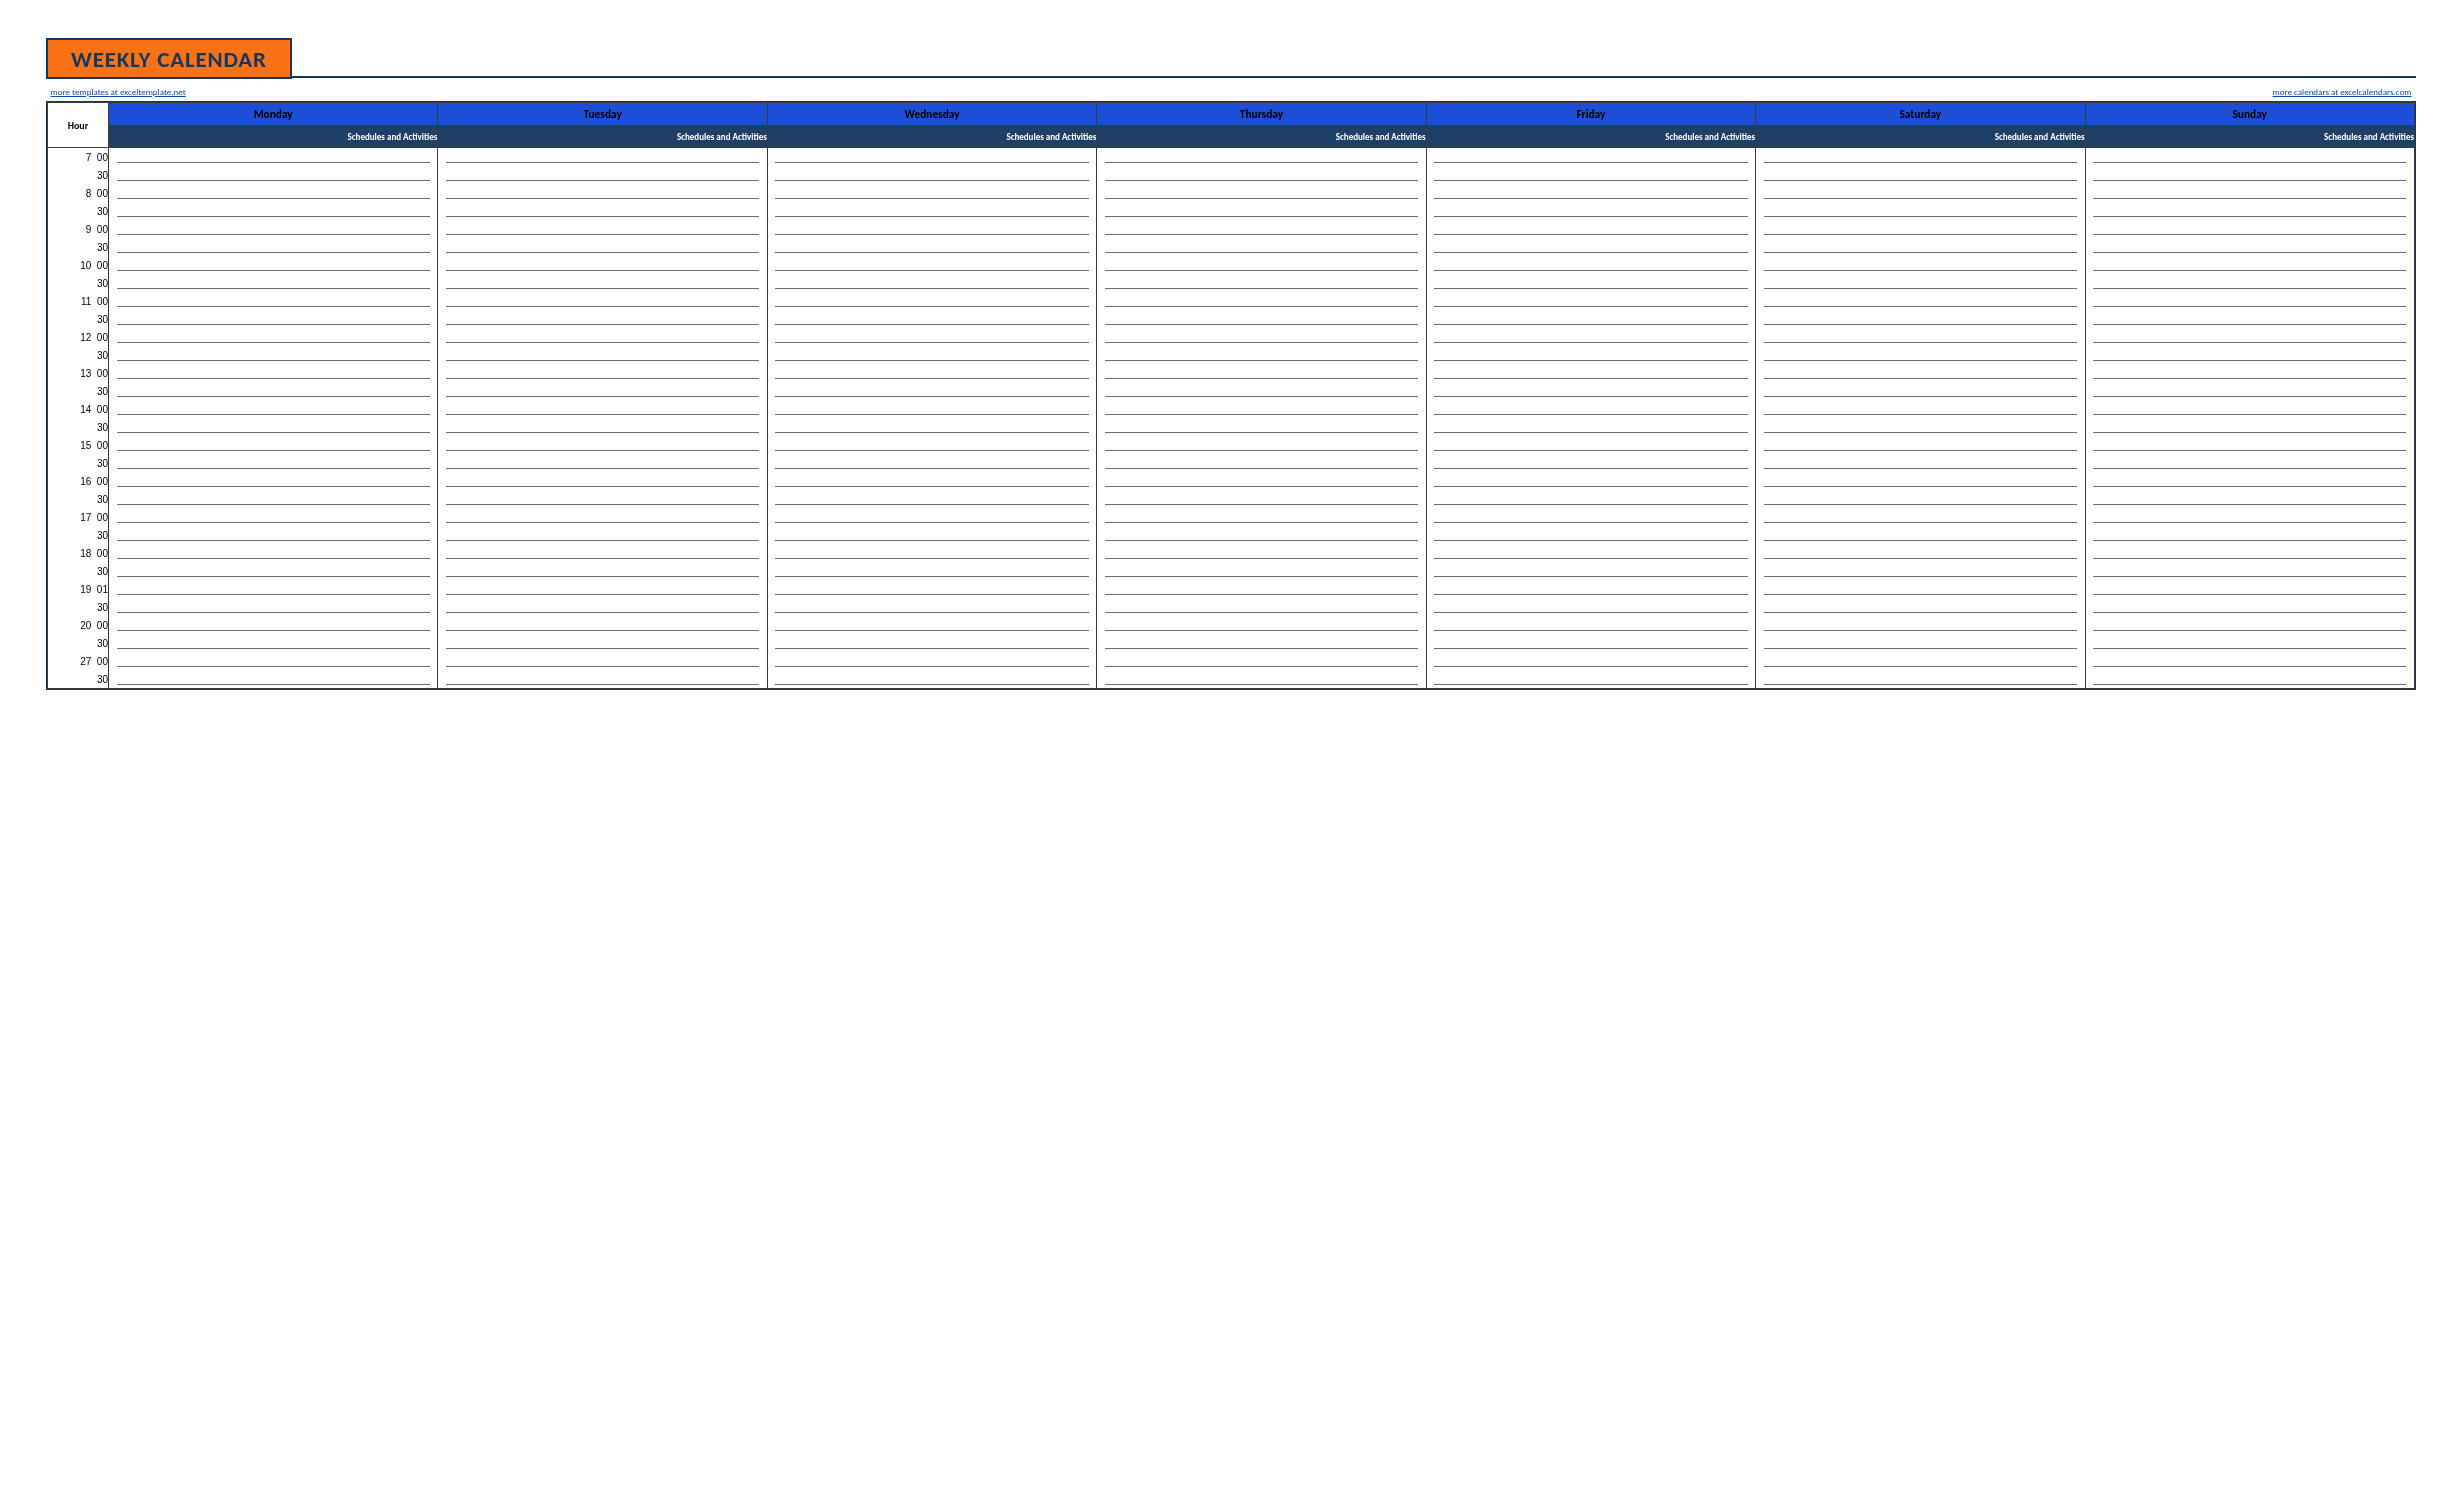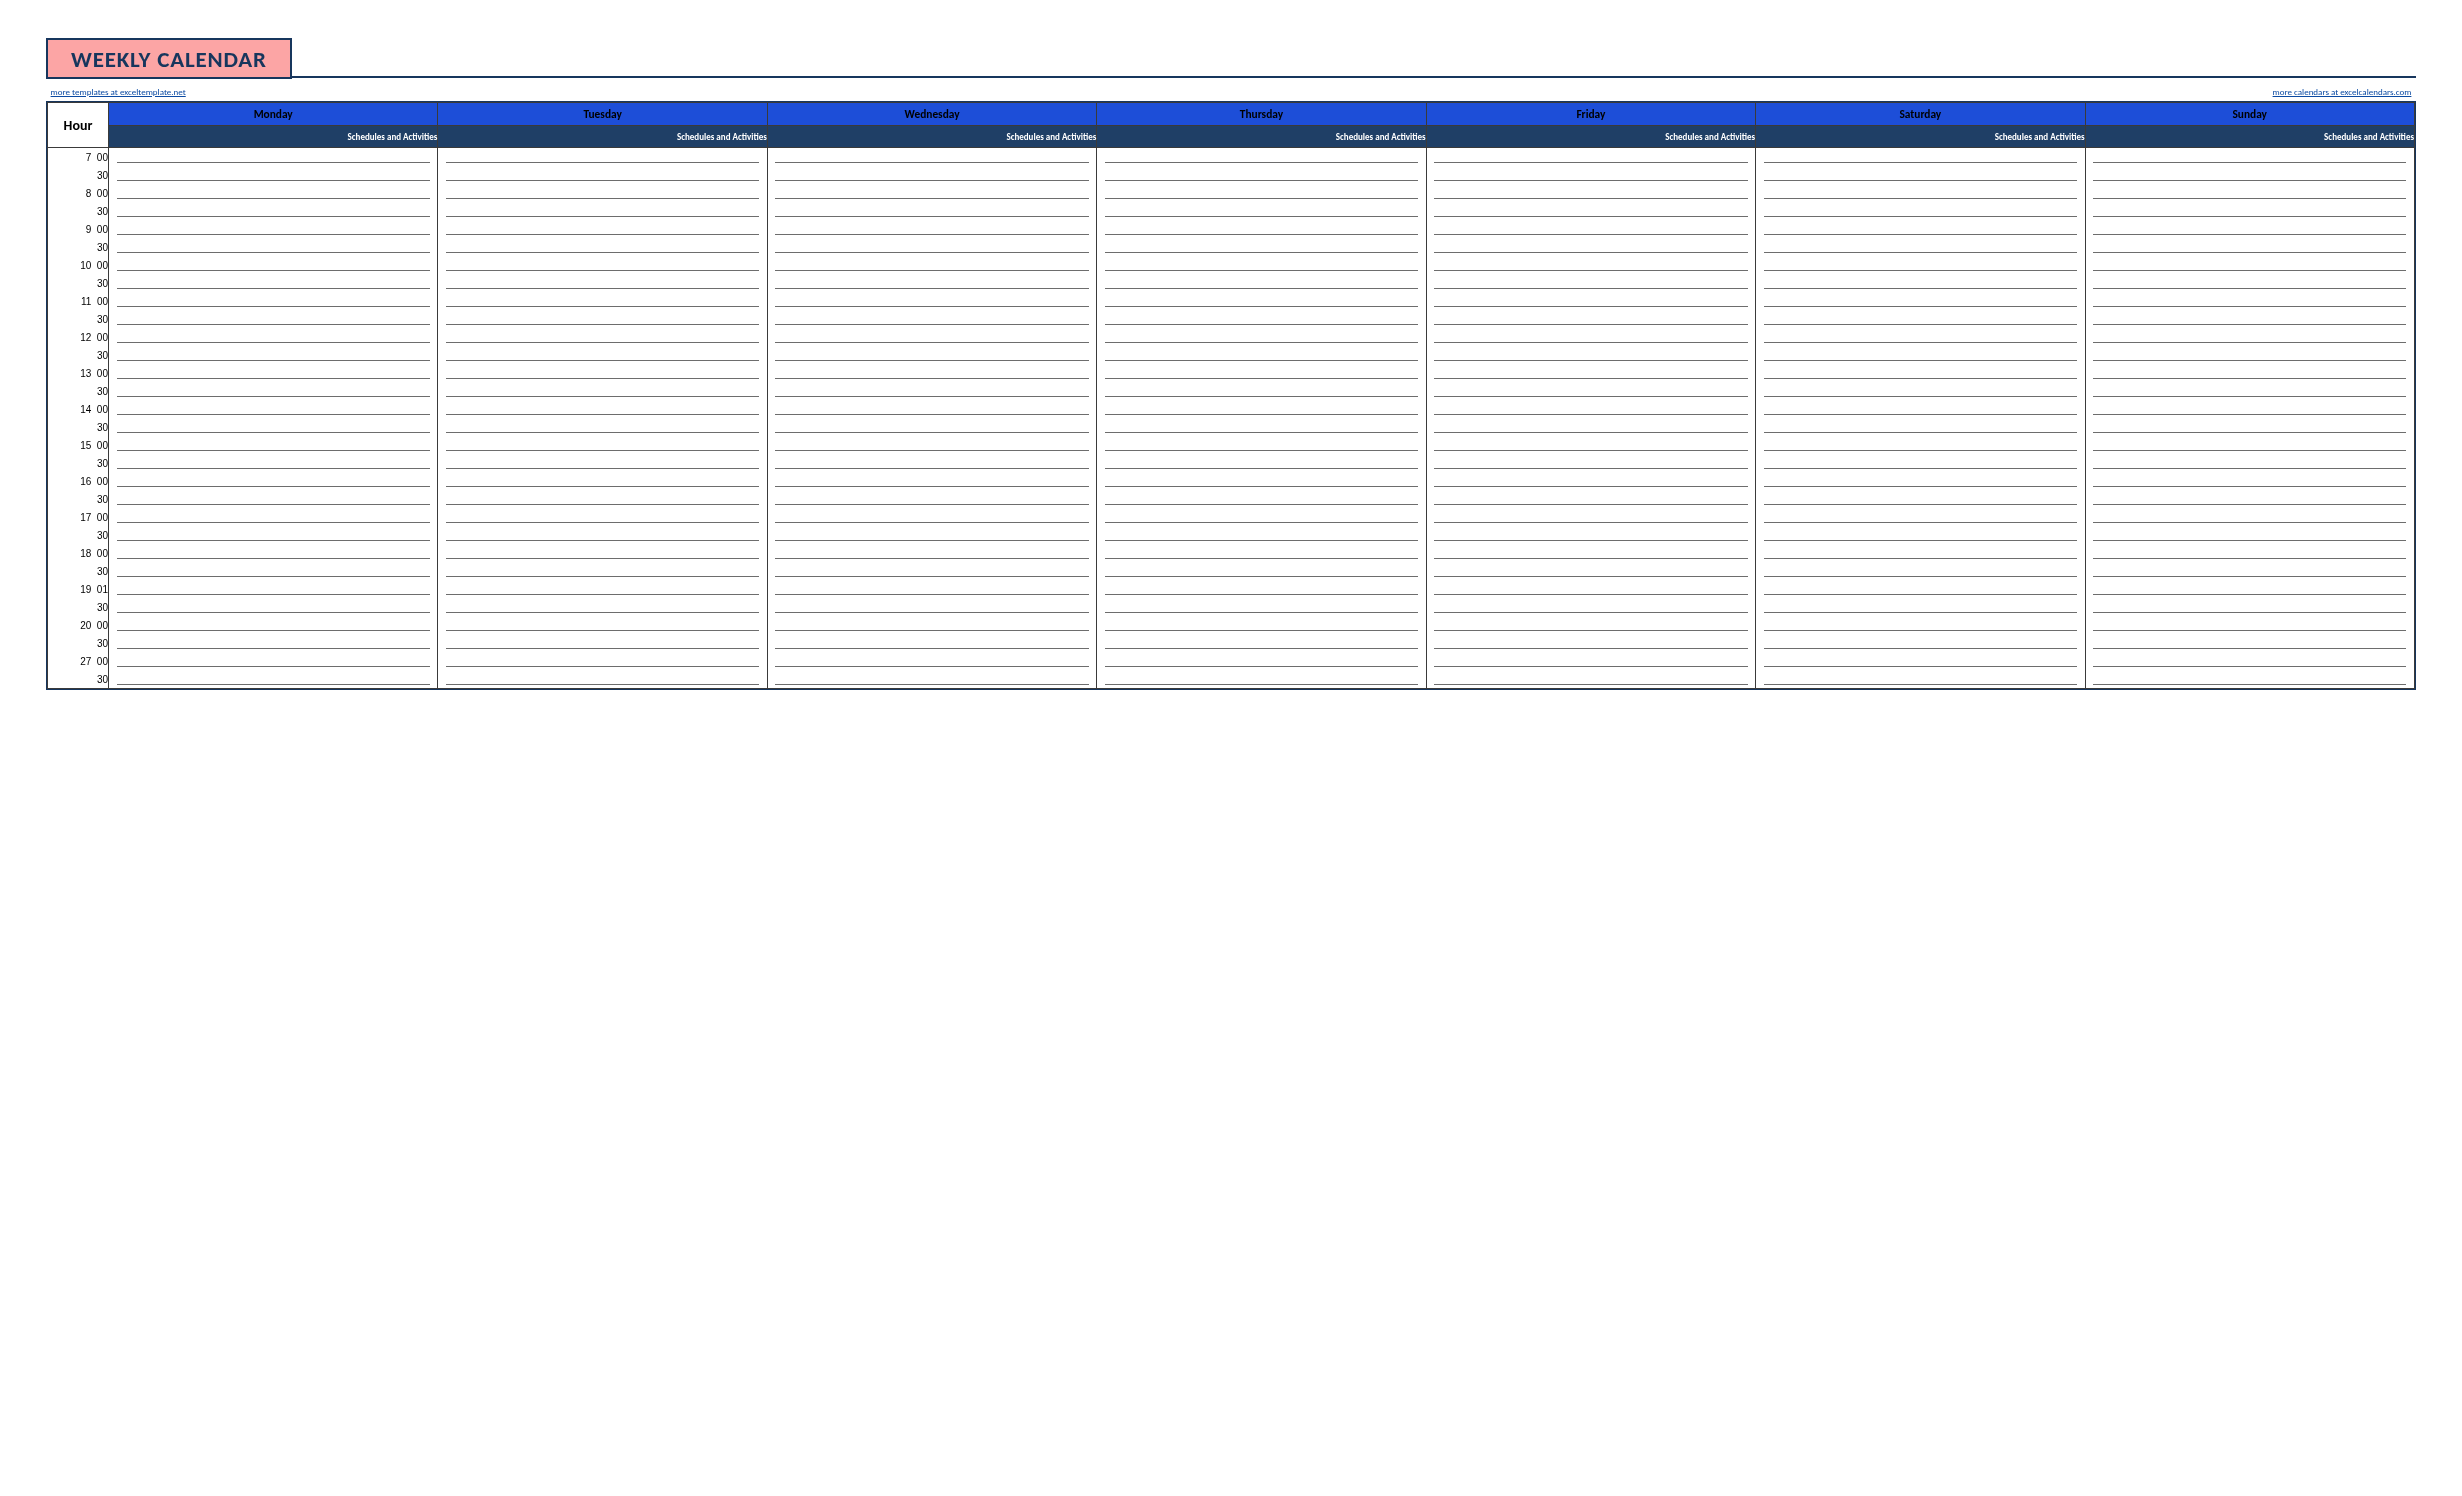--- a/index.html
+++ b/index.html
@@ -22,21 +22,21 @@
   
   .title-wrap{
     position:relative;
     height:46px;
     margin:0 0 1.5px 0;
   }
   .title-box{
     border:2.3px solid var(--navy-dark);
     display:inline-block;
     padding:4.6px 23px 4.6px 23px;
-    background:#fca5a5;
+    background:#f97316;
     position:relative;
     z-index:2;
   }
   .title-box span{
     font-size:23px;
     font-weight:700;
     color:var(--navy-dark);
     letter-spacing:0.8px;
   }
   .title-rule{
@@ -67,21 +67,21 @@
     table-layout:fixed;
   }
   table.cal th, table.cal td{
     padding:0;
   }
 
   col.hour-col{width:61px;}
 
   th.hour-head{
     border:1.1px solid var(--border);
-    font-size:14px;
+    font-size:10px;
     font-weight:700;
     color:#000;
     background:#fff;
     height:44px;
   }
   th.day-head{
     border:1.1px solid var(--border);
     font-size:11.4px;
     font-weight:700;
     color:#000;

